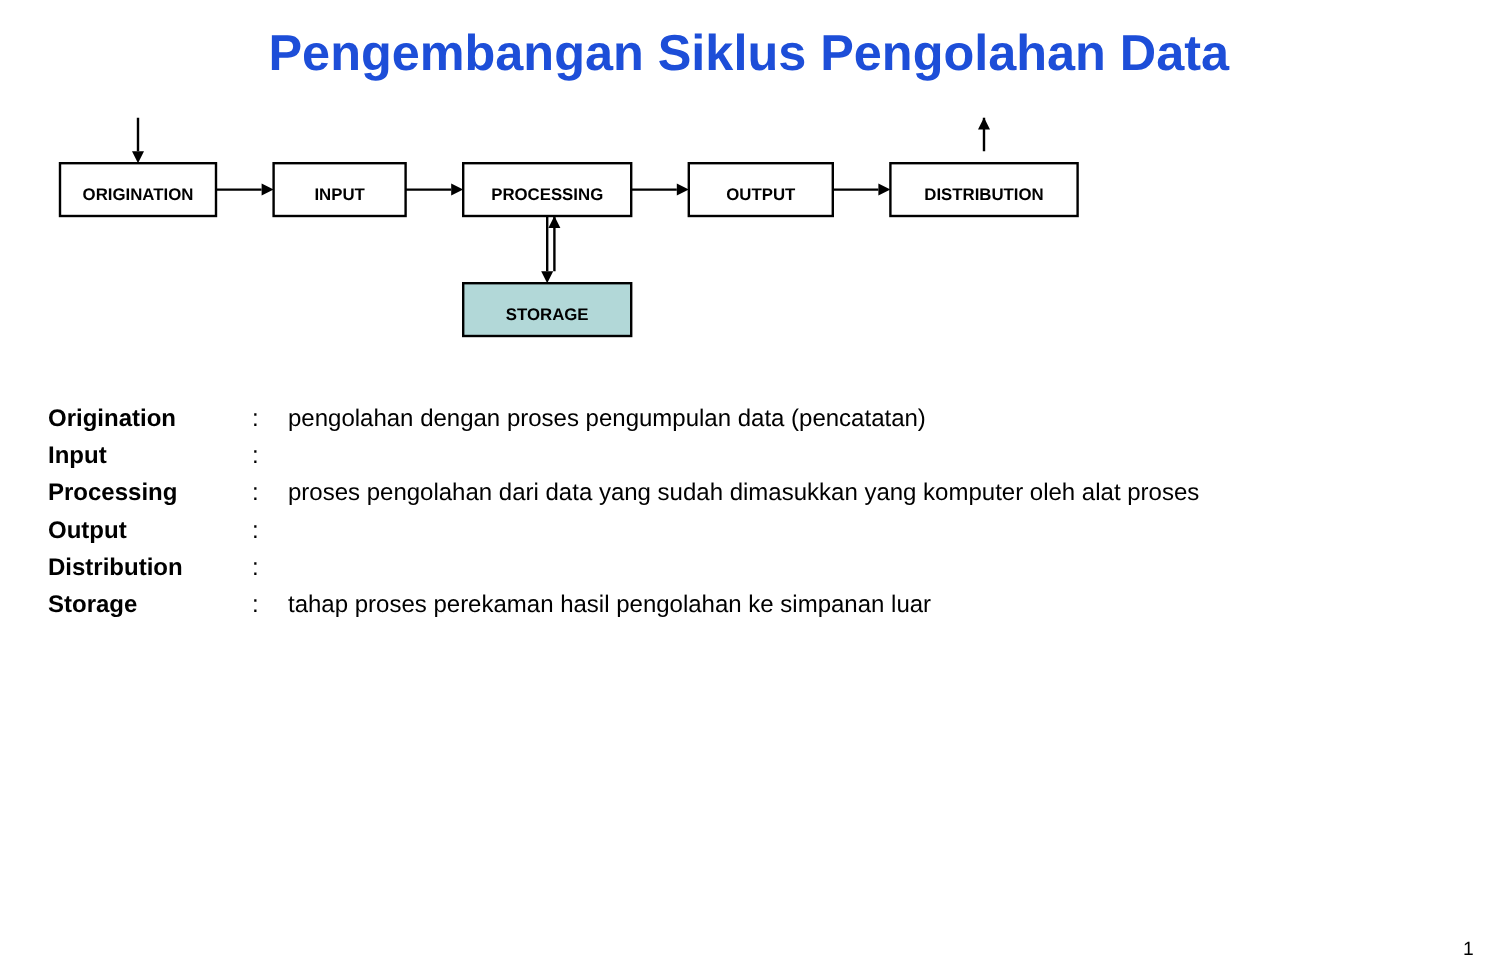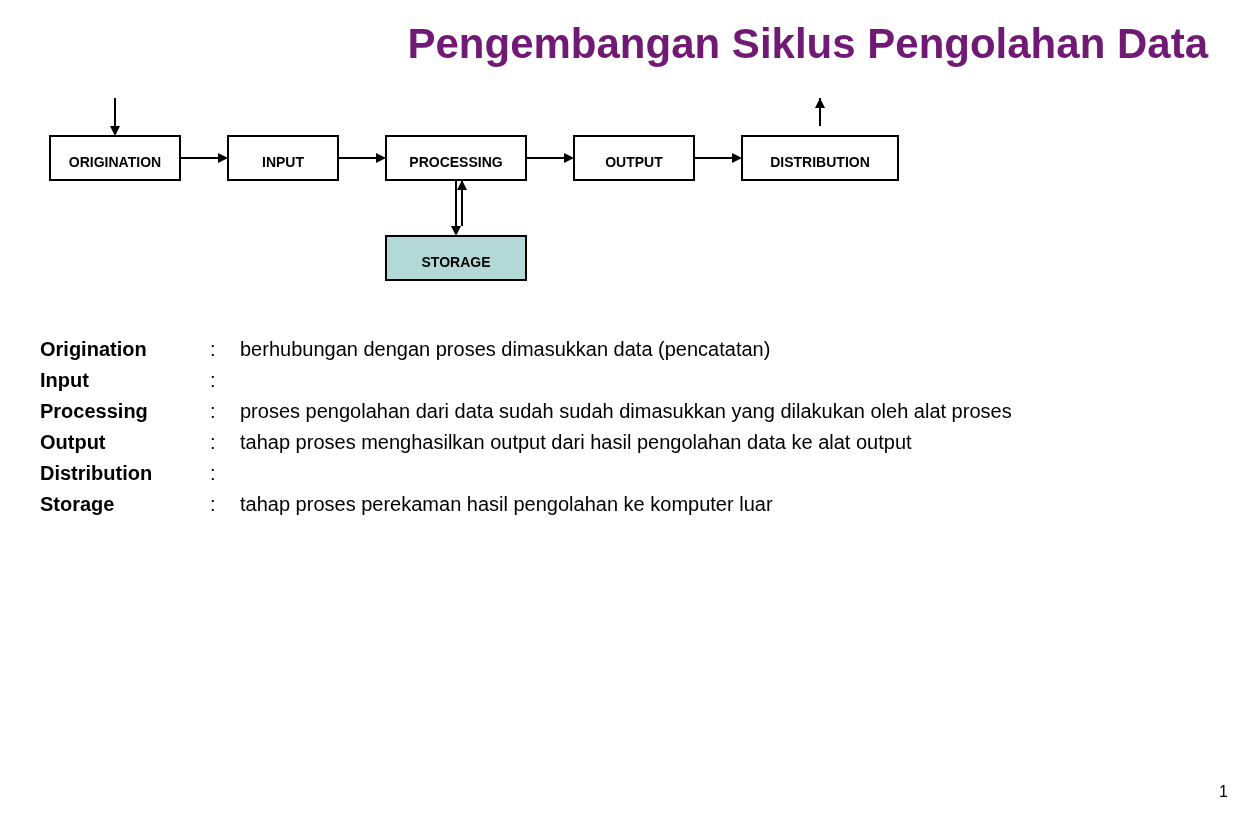--- a/index.html
+++ b/index.html
@@ -11,23 +11,23 @@
       background: #ffffff;
       font-family: Arial, sans-serif;
       width: 1248px;
       min-height: 816px;
       padding: 20px 40px 30px 40px;
       position: relative;
     }
     .page-title {
       font-size: 42px;
       font-weight: bold;
-      text-align: right;
+      text-align: center;
       margin-bottom: 30px;
-      color: #701a75;
+      color: #1d4ed8;
     }
     
     .diagram-area {
       position: relative;
       width: 100%;
       height: 220px;
       margin-bottom: 20px;
     }
     
     .descriptions {
@@ -118,46 +118,45 @@
     <rect x="346" y="138" width="140" height="44" fill="#b2d8d8" stroke="#000" stroke-width="2"></rect>
     <text x="416" y="165" font-family="Arial" font-size="14" font-weight="bold" text-anchor="middle" dominant-baseline="middle">STORAGE</text>
   </svg>
 </div>
 
 <div class="descriptions">
 
   <div class="desc-row">
     <span class="desc-term">Origination</span>
     <span class="desc-colon">:</span>
-    <span class="desc-text">berhubungan dengan proses dimasukkan data (pencatatan)</span>
+    <span class="desc-text">pengolahan dengan proses pengumpulan data (pencatatan)</span>
   </div>
 
   <div class="desc-row">
     <span class="desc-term">Input</span>
     <span class="desc-colon">:</span>
   </div>
 
   <div class="desc-row">
     <span class="desc-term">Processing</span>
     <span class="desc-colon">:</span>
-    <span class="desc-text">proses pengolahan dari data sudah sudah dimasukkan yang dilakukan oleh alat proses</span>
+    <span class="desc-text">proses pengolahan dari data yang sudah dimasukkan yang komputer oleh alat proses</span>
   </div>
 
   <div class="desc-row">
     <span class="desc-term">Output</span>
     <span class="desc-colon">:</span>
-    <span class="desc-text">tahap proses menghasilkan output dari hasil pengolahan data ke alat output</span>
   </div>
 
   <div class="desc-row">
     <span class="desc-term">Distribution</span>
     <span class="desc-colon">:</span>
   </div>
 
   <div class="desc-row">
     <span class="desc-term">Storage</span>
     <span class="desc-colon">:</span>
-    <span class="desc-text">tahap proses perekaman hasil pengolahan ke komputer luar</span>
+    <span class="desc-text">tahap proses perekaman hasil pengolahan ke simpanan luar</span>
   </div>
 
 </div>
 
 <div class="page-number">1</div>
 
 </body></html>

